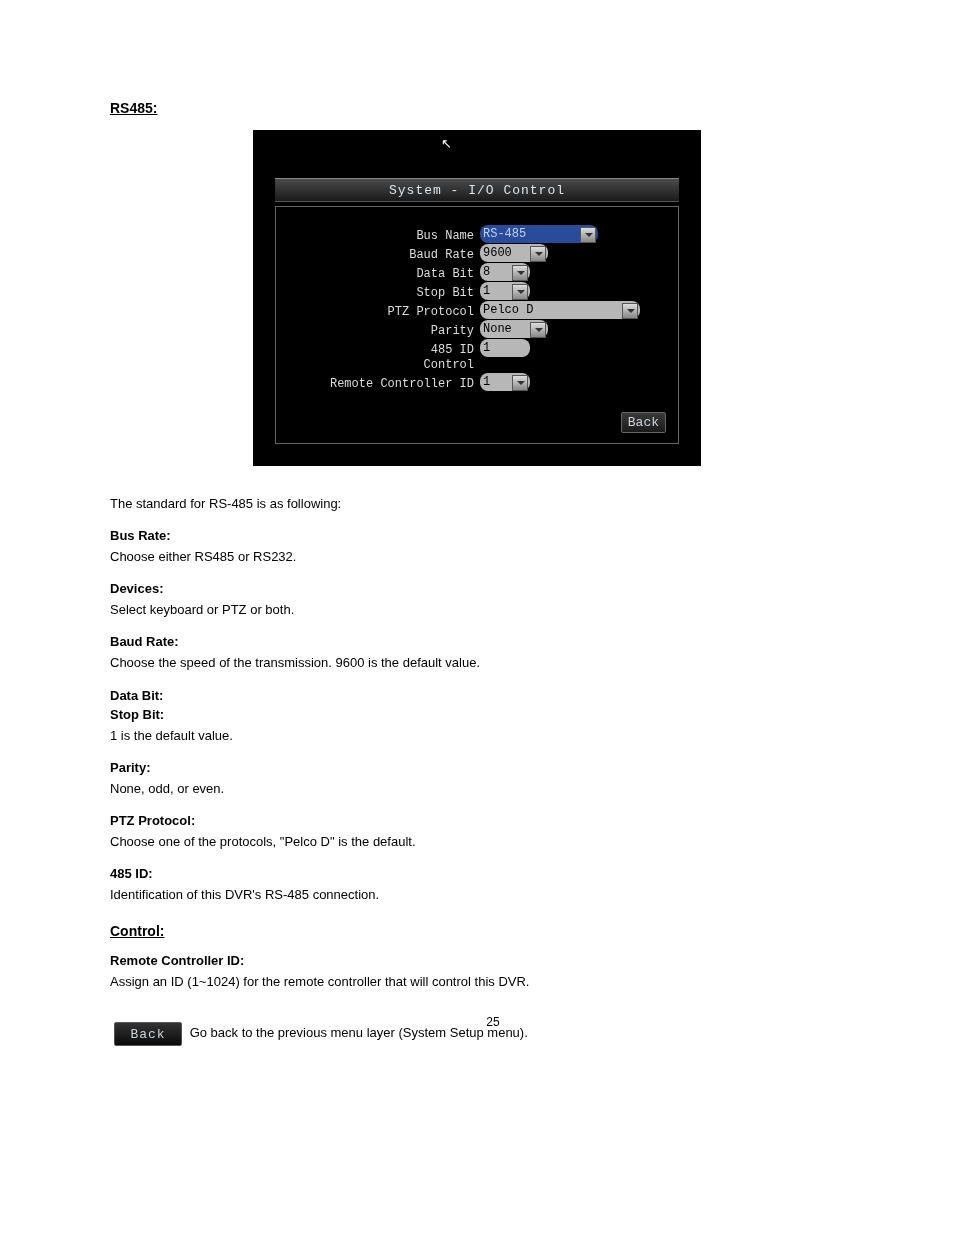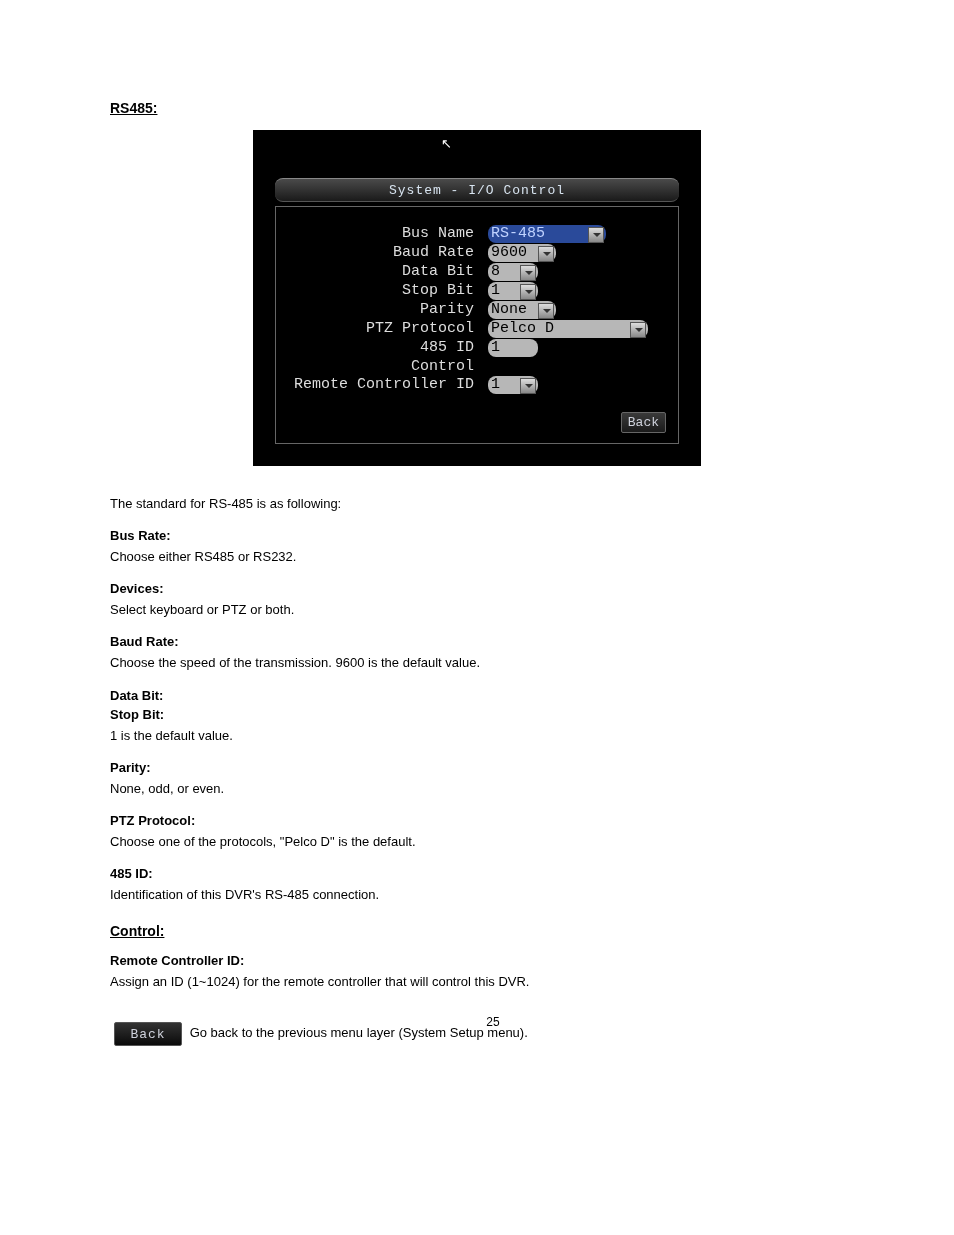--- a/index.html
+++ b/index.html
@@ -16,29 +16,29 @@
     position: relative;
     padding: 48px 22px 22px 22px;
   }
   .cursor-arrow { position: absolute; top: 6px; left: 188px; color: #fff; font-size: 13px; }
   .title-bar {
     height: 24px; line-height: 24px; text-align: center;
     font-family: "Courier New", monospace; font-size: 13px; letter-spacing: 1px;
     color: #d8e4f0;
     background: linear-gradient(#4a4a4a, #1a1a1a);
     border-top: 1px solid #888; border-bottom: 1px solid #555;
-    border-radius: 8px;
+    border-radius: 0;
   }
   .panel {
     border: 1px solid #666; margin-top: 4px;
     padding: 18px 12px 10px 12px;
     height: calc(100% - 28px);
     position: relative;
   }
-  .row { display: flex; align-items: flex-start; margin-bottom: 1px; font-family: "Courier New", monospace; font-size: 15px; color: #ddd; gap: 8px; }
+  .row { display: flex; align-items: flex-end; margin-bottom: 1px; font-family: "Courier New", monospace; font-size: 12px; color: #ddd; }
   .label { width: 192px; text-align: right; padding-right: 6px; }
   .field {
     background: #b7b7b7; color: #000; height: 18px; line-height: 18px;
     padding: 0 3px; position: relative; border-radius: 8px;
   }
   .field.sel::after {
     content: ""; position: absolute; right: 2px; top: 2px;
     width: 14px; height: 14px;
     background: linear-gradient(#ddd, #888);
     border: 1px solid #555;
@@ -94,26 +94,26 @@
       </div>
       <div class="row">
         <span class="label">Data Bit</span>
         <span class="field sel w52">8</span>
       </div>
       <div class="row">
         <span class="label">Stop Bit</span>
         <span class="field sel w52">1</span>
       </div>
       <div class="row">
+        <span class="label">PTZ Protocol</span>
+        <span class="field sel w160">Pelco D</span>
+      </div>
+      <div class="row">
         <span class="label">Parity</span>
         <span class="field sel w70">None</span>
-      </div>
-      <div class="row">
-        <span class="label">PTZ Protocol</span>
-        <span class="field sel w160">Pelco D</span>
       </div>
       <div class="row">
         <span class="label">485 ID</span>
         <span class="field w52">1</span>
       </div>
       <div class="row">
         <span class="label">Control</span>
       </div>
       <div class="row">
         <span class="label">Remote Controller ID</span>

